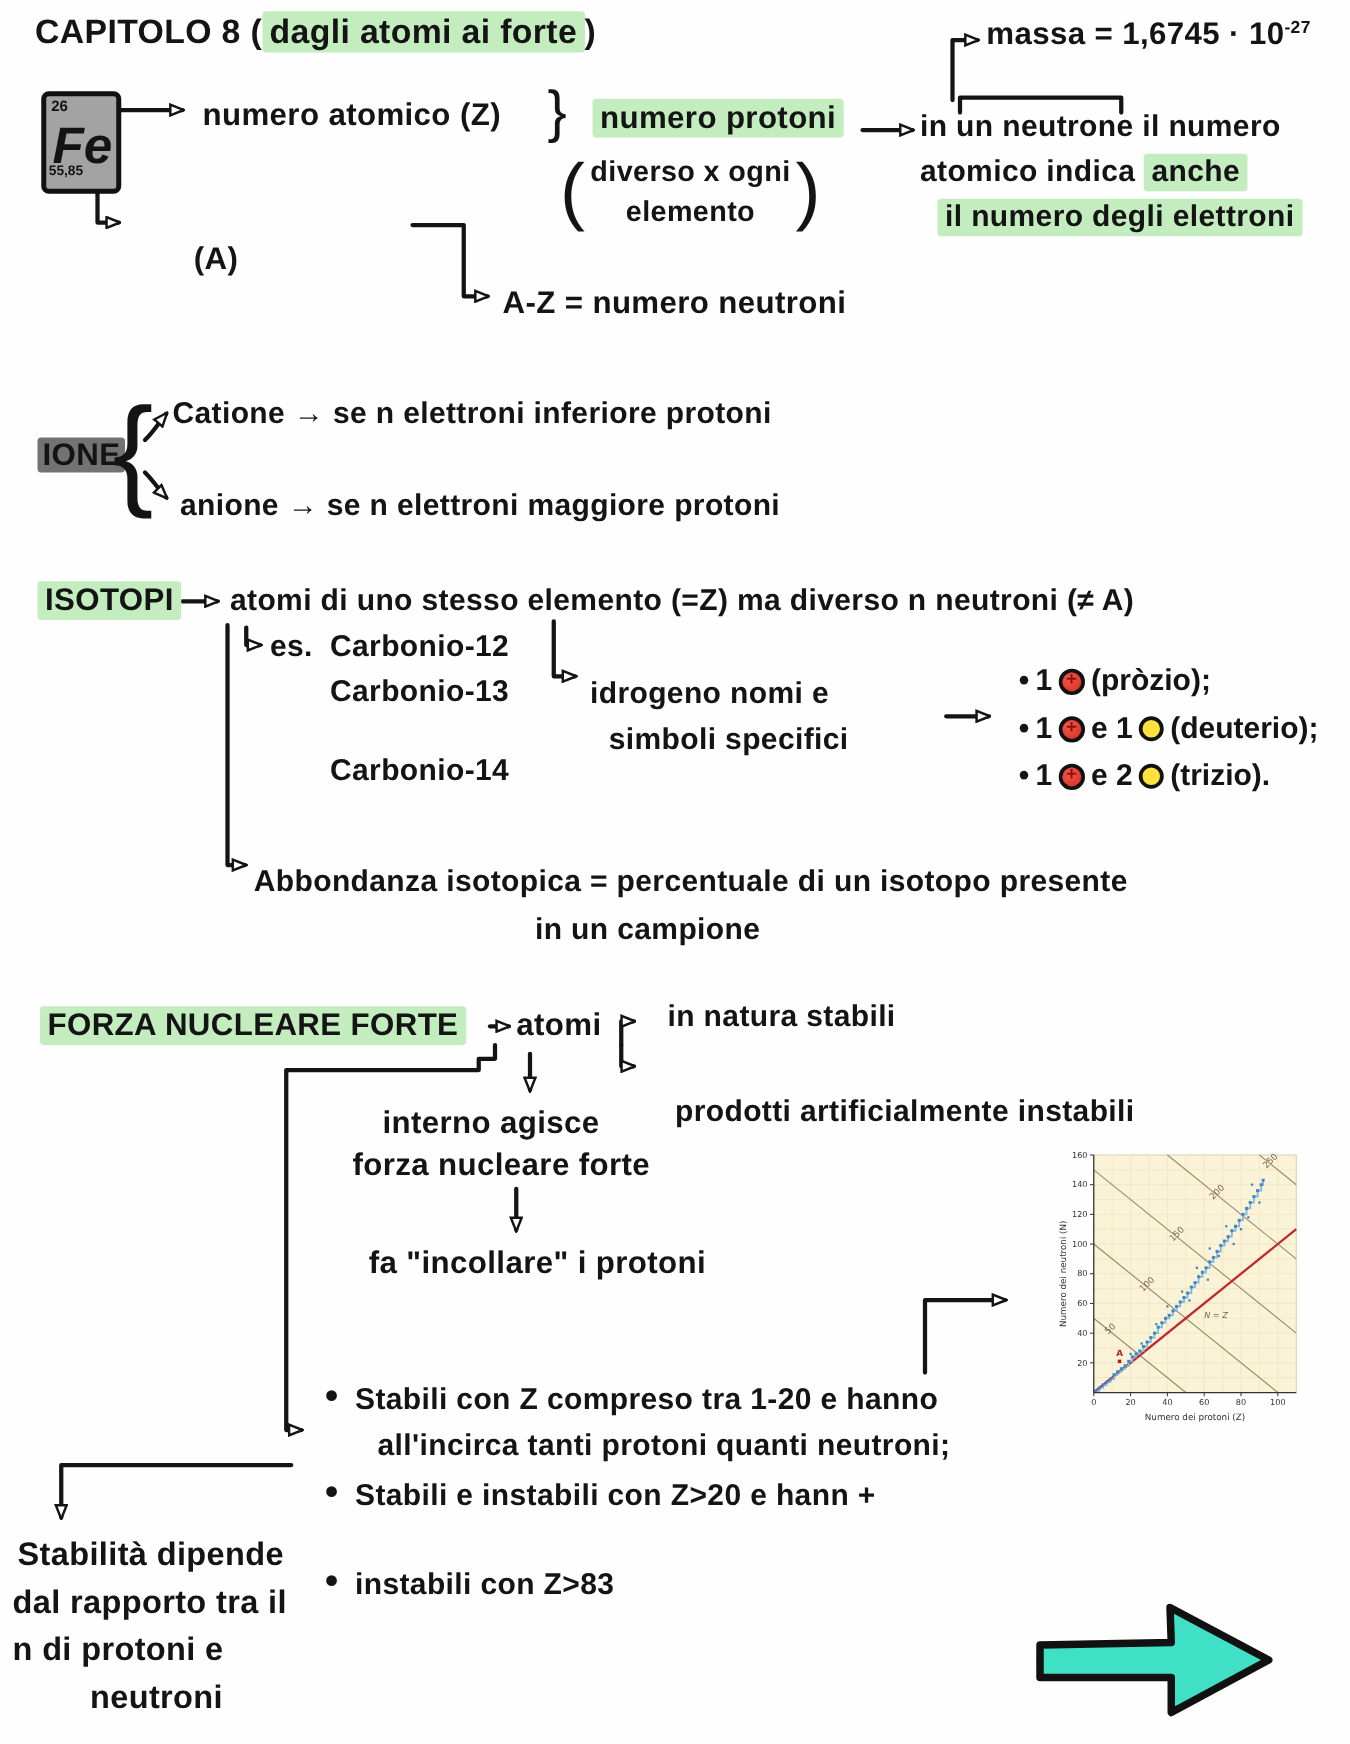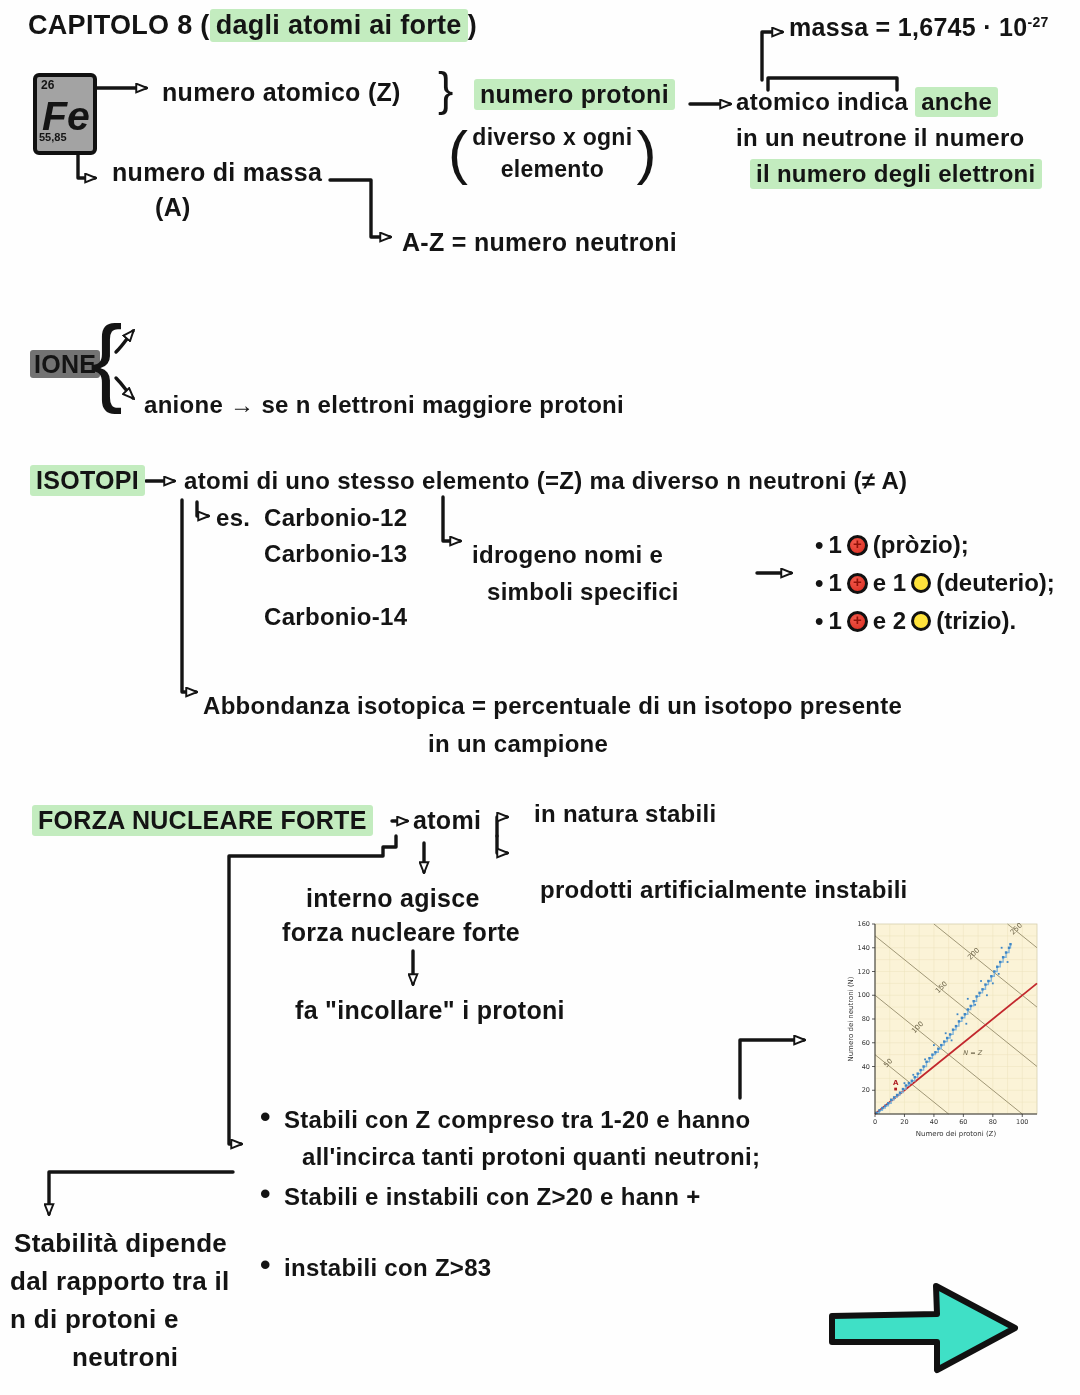--- a/index.html
+++ b/index.html
@@ -85,35 +85,35 @@
 
   <div class="t" style="left:448px;top:116px;display:flex;align-items:center;">
     <span class="bigparen">(</span>
     <span style="display:inline-block;text-align:center;font-size:23px;line-height:32px;padding:0 4px;">
       <span style="display:block;">diverso x ogni</span>
       <span style="display:block;">elemento</span>
     </span>
     <span class="bigparen">)</span>
   </div>
 
-  <div class="t f25" style="left:112px;top:158px;">numero di massa</div>
   <div class="t f25" style="left:155px;top:193px;">(A)</div>
   <div class="t f25" style="left:402px;top:228px;">A-Z = numero neutroni</div>
 
   <div class="t f25" style="left:789px;top:13px;">
     <span>massa = 1,6745 · 10</span><sup>-27</sup>
   </div>
   <div class="t f24" style="left:736px;top:84px;line-height:36px;">
+    <span style="display:block;">in un neutrone il numero</span>
     <span style="display:block;"><span>atomico indica </span><span class="hl">anche</span></span>
-    <span style="display:block;">in un neutrone il numero</span>
     <span style="display:block;padding-left:14px;"><span class="hl">il numero degli elettroni</span></span>
   </div>
 
   <div class="t f25" style="left:30px;top:350px;"><span class="hlsoft">IONE</span></div>
   <div class="t brace" style="left:90px;top:308px;font-size:98px;line-height:104px;">{</div>
+  <div class="t f24" style="left:138px;top:317px;">Catione → se n elettroni inferiore protoni</div>
   <div class="t f24" style="left:144px;top:391px;">anione → se n elettroni maggiore protoni</div>
 
   <div class="t f25" style="left:30px;top:466px;"><span class="hl">ISOTOPI</span></div>
   <div class="t f24" style="left:184px;top:467px;">atomi di uno stesso elemento (=Z) ma diverso n neutroni (≠ A)</div>
 
   <div class="t f24" style="left:216px;top:504px;">es.</div>
   <div class="t f24" style="left:264px;top:504px;">Carbonio-12</div>
   <div class="t f24" style="left:264px;top:540px;">Carbonio-13</div>
   <div class="t f24" style="left:264px;top:603px;">Carbonio-14</div>
 

